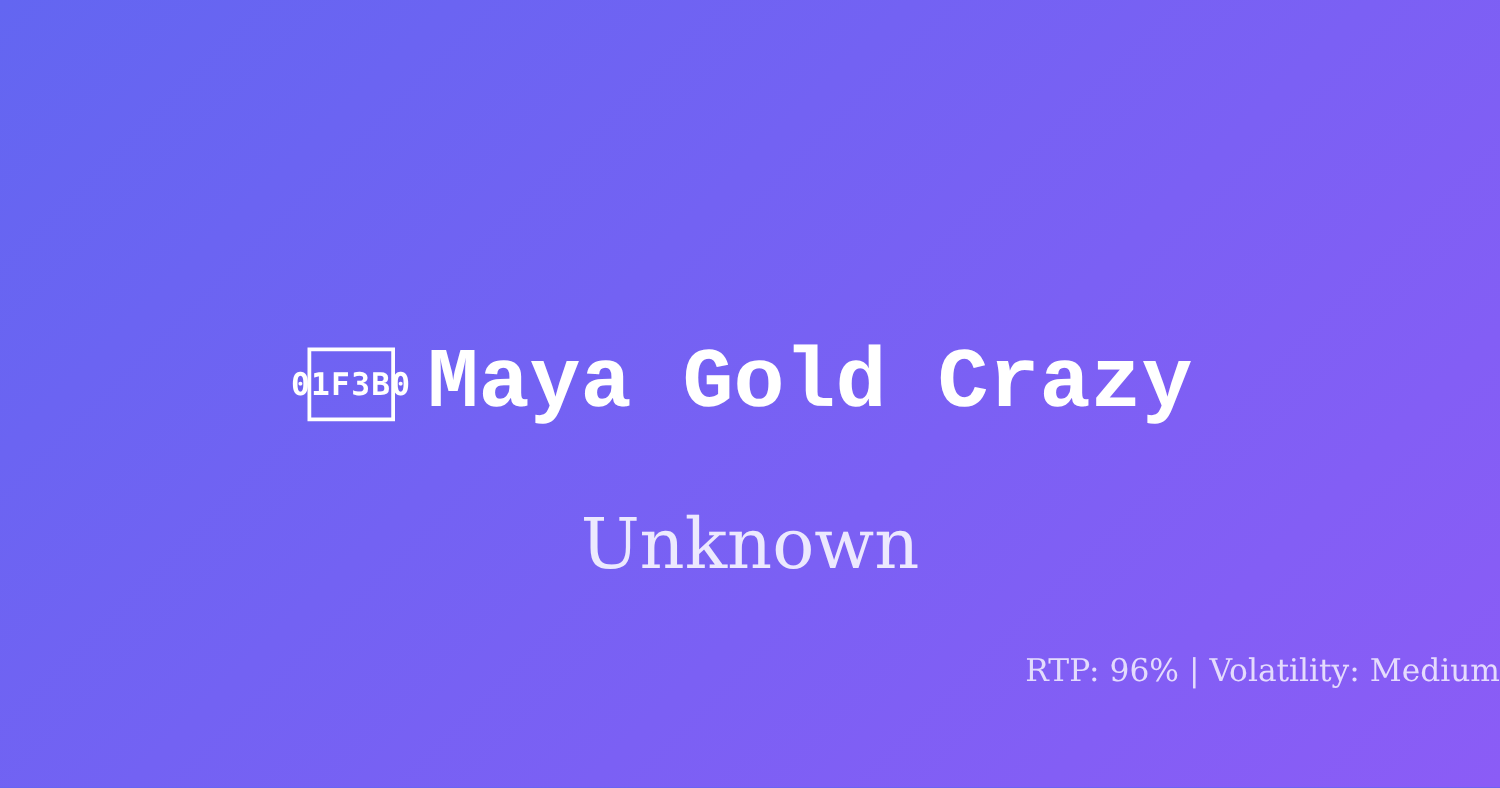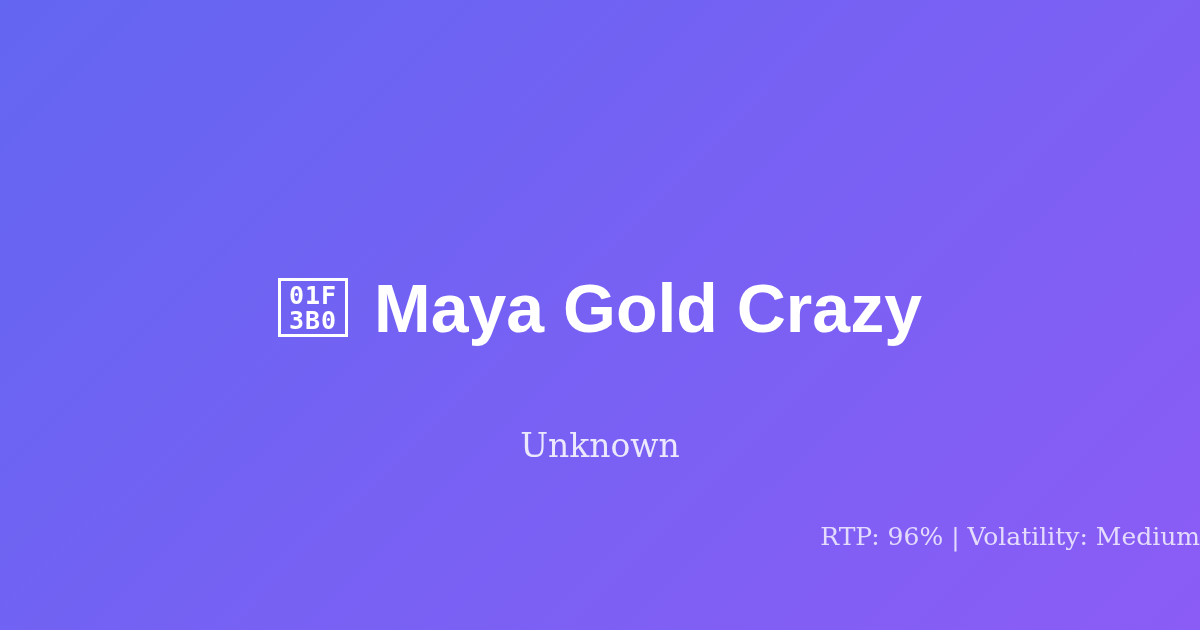--- a/index.html
+++ b/index.html
@@ -44,51 +44,50 @@
     line-height: 1.0;
   }
 
   
   .glyph-box {
     box-sizing: border-box;
     width: 70px;
     height: 59px;
     border: 3px solid #ffffff;
     display: flex;
-    flex-direction: column;
     align-items: center;
     justify-content: center;
     padding: 2px 3px;
     flex: 0 0 auto;
   }
   .glyph-box span {
     display: block;
     font-family: "DejaVu Sans Mono", "Liberation Mono", monospace;
     font-weight: 700;
     font-size: 25px;
     line-height: 25px;
     letter-spacing: 1px;
     color: #ffffff;
   }
 
   .title-text {
-    font-family: Liberation Sans, sans-serif;
+    font-family: Liberation Mono, monospace;
     font-weight: 700;
     font-size: 68px;
     line-height: 1.0;
     color: #ffffff;
     white-space: nowrap;
     letter-spacing: 0px;
   }
 
   .subtitle {
-    margin-top: 42px;
+    margin-top: 21px;
     font-family: "DejaVu Serif", "Liberation Serif", serif;
     font-weight: 400;
-    font-size: 33px;
+    font-size: 56px;
     line-height: 1.0;
     color: rgba(255,255,255,0.86);
     white-space: nowrap;
   }
 
   .meta-footer {
     position: absolute;
     left: 0;
     right: 0;
     top: 524px;

